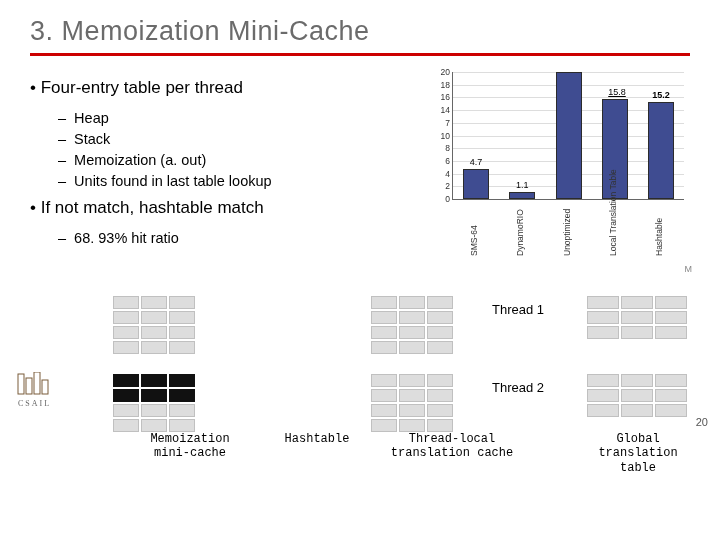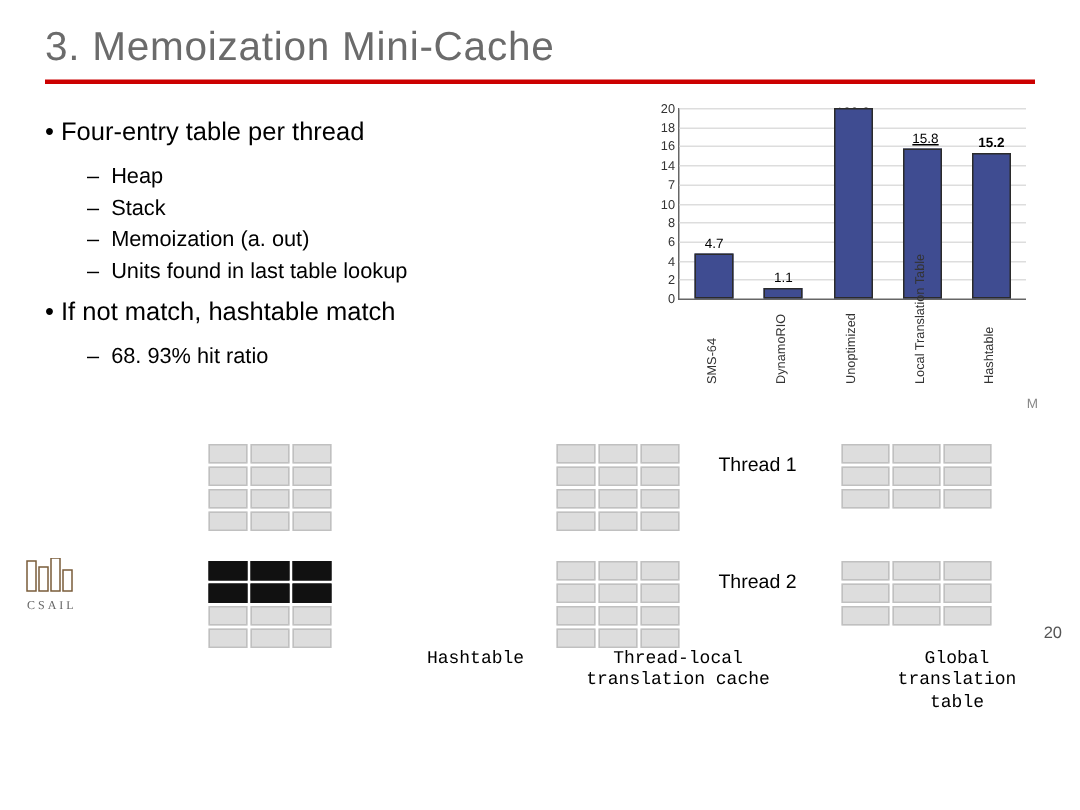--- a/index.html
+++ b/index.html
@@ -108,21 +108,21 @@
     white-space: nowrap;
     width: 60px;
     color:#333;
   }
   .diagrams {
     position:absolute;
     left:30px; right:30px; top:296px;
   }
   .thread {
     display:flex;
-    gap:10px;
+    gap:23px;
     align-items:flex-start;
     justify-content:center;
     position: relative;
   }
   .table-grid {
     display:inline-grid;
     grid-template-columns:repeat(3, 26px);
     grid-auto-rows: 13px;
     gap:2px;
   }
@@ -308,20 +308,21 @@
         <span class="cell"></span>
           <span class="cell"></span>
           <span class="cell"></span>
         <span class="cell"></span>
           <span class="cell"></span>
           <span class="cell"></span>
       </span>
     </div>
 
     <div style="height:60px; position:relative;">
+      <div class="cap c1">Memoization mini-cache</div>
       <div class="cap c2">Hashtable</div>
       <div class="cap c3">Thread-local translation cache</div>
       <div class="cap c4">Global translation table</div>
     </div>
   </div>
 
   <div class="logo">
     <svg viewBox="0 0 46 36">
       <rect x="2" y="2" width="6" height="20" fill="none" stroke="#7a5c3a" stroke-width="1"></rect>
       <rect x="10" y="6" width="6" height="16" fill="none" stroke="#7a5c3a" stroke-width="1"></rect>

